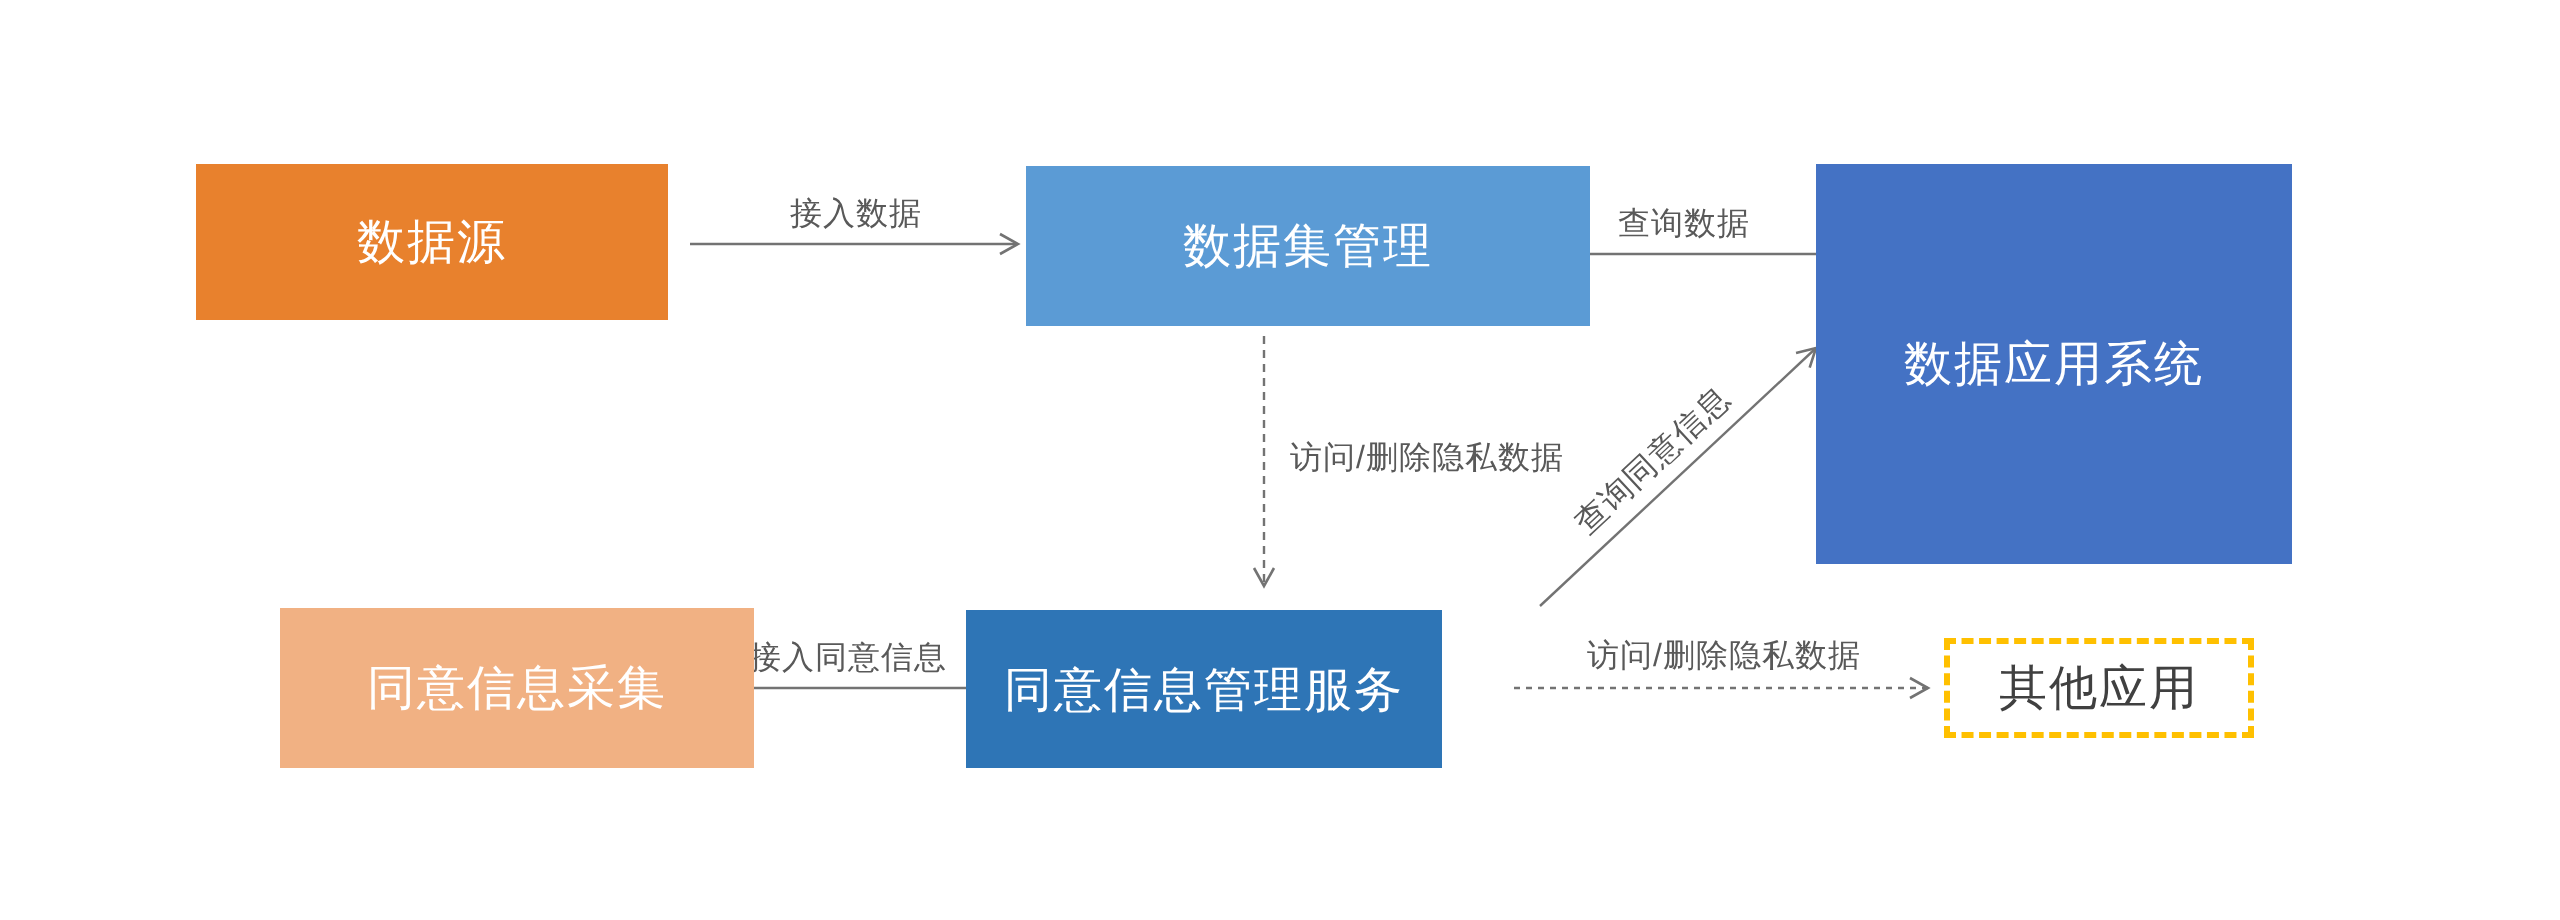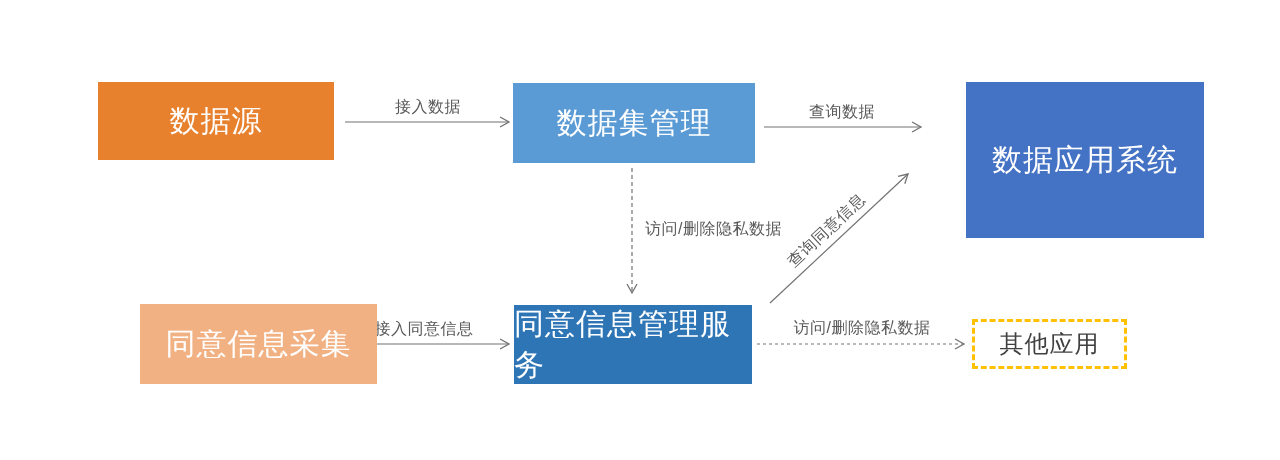--- a/index.html
+++ b/index.html
@@ -29,29 +29,29 @@
   .edge-label {
     font-size: 16px;
     fill: #595959;
     letter-spacing: 0.5px;
   }
   .node {
     position: absolute;
     display: flex;
     align-items: center;
     justify-content: center;
-    font-size: 30px;
+    font-size: 24px;
     letter-spacing: 1px;
     font-weight: 300;
   }
   .node-data-source      { left: 98px;  top: 82px;  width: 236px; height: 78px; }
-  .node-dataset-mgmt     { left: 513px; top: 83px;  width: 242px; height: 80px; }
-  .node-data-app-system  { left: 966px; top: 82px;  width: 238px; height: 156px; }
+  .node-dataset-mgmt     { left: 513px; top: 83px;  width: 282px; height: 80px; }
+  .node-data-app-system  { left: 908px; top: 82px;  width: 238px; height: 200px; }
   .node-consent-collect  { left: 98px;  top: 304px; width: 237px; height: 80px; margin-left: 42px; }
-  .node-consent-mgmt     { left: 514px; top: 305px; width: 238px; height: 79px; }
+  .node-consent-mgmt     { left: 483px; top: 305px; width: 238px; height: 79px; }
   .node-other-apps {
     left: 972px; top: 319px; width: 155px; height: 50px;
     background: #ffffff;
     border: 3px dashed #FFC000;
     font-size: 24px;
     letter-spacing: 1px;
   }
 </style>
 </head>
 <body>

